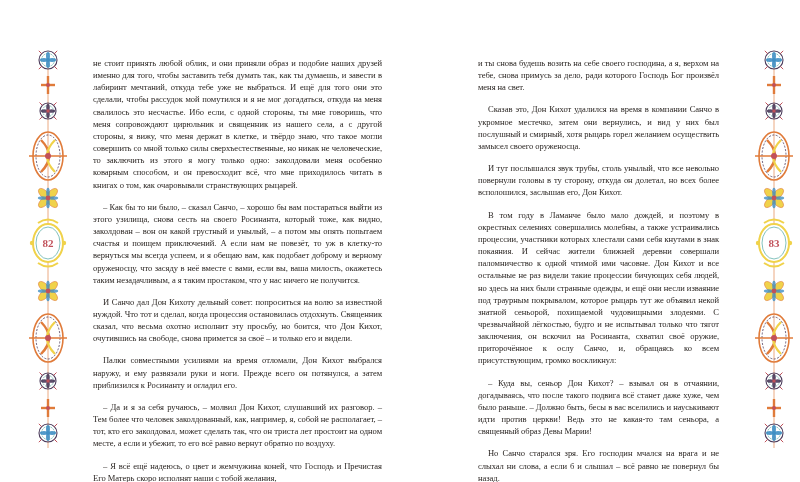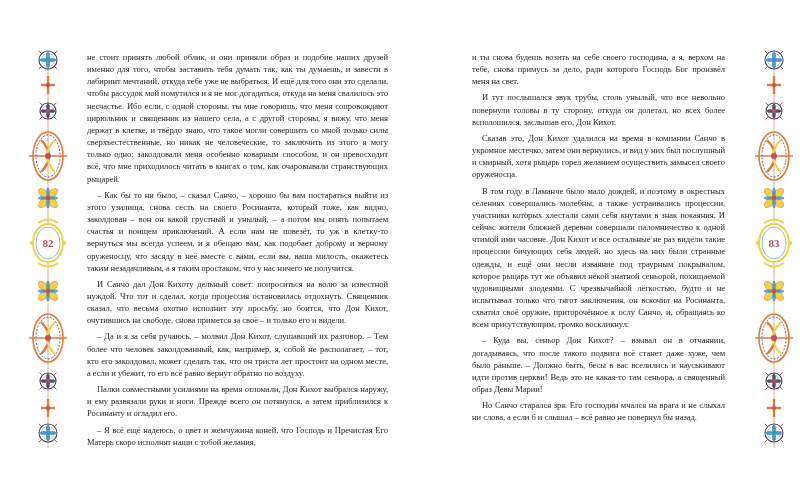--- a/index.html
+++ b/index.html
@@ -11,21 +11,21 @@
     .page { position: absolute; top: 0; height: 482px; }
     .page-left { left: 0; width: 400px; }
     .page-right { left: 408px; width: 400px; }
     .col {
       position: absolute; top: 47px;
       font-size: 8.55px; line-height: 12.15px; text-align: justify;
       hyphens: manual; letter-spacing: -0.05px;
     }
     .page-left .col { left: 83px; width: 309px; }
     .page-right .col { left: 460px; width: 260px; left: 60px; width: 261px; }
-    .col p { margin: 4px; text-indent: 10px; }
+    .col p { margin: 10px; text-indent: 10px; }
     .col p.cont { text-indent: 0; }
     .ornament { position: absolute; top: 48px; width: 44px; height: 410px; }
     .page-left .ornament { left: 26px; }
     .page-right .ornament { left: 744px; left: 344px; }
   </style>
 </head>
 <body>
 
 <div class="spread">
 
@@ -139,31 +139,31 @@
           <line x1="28.36396103067893" y1="391.3639610306789" x2="31.19238815542512" y2="394.19238815542514" stroke="#c1515a" stroke-width="1"></line>
           <line x1="15.636038969321072" y1="391.3639610306789" x2="12.807611844574883" y2="394.19238815542514" stroke="#c1515a" stroke-width="1"></line>
           <line x1="15.63603896932107" y1="378.6360389693211" x2="12.80761184457488" y2="375.80761184457486" stroke="#c1515a" stroke-width="1"></line>
           <line x1="28.363961030678926" y1="378.6360389693211" x2="31.192388155425114" y2="375.80761184457486" stroke="#c1515a" stroke-width="1"></line>
         </g>
       </svg>
     <div class="col" id="col-left">
         <p class="cont">не стоит принять любой облик, и они приняли образ и подобие наших друзей именно для того, чтобы заставить тебя думать так, как ты думаешь, и завести в лабиринт мечтаний, откуда тебе уже не выбраться. И ещё для того они это сделали, чтобы рассудок мой помутился и я не мог догадаться, откуда на меня свалилось это несчастье. Ибо если, с одной стороны, ты мне говоришь, что меня сопровождают цирюльник и священник из нашего села, а с другой стороны, я вижу, что меня держат в клетке, и твёрдо знаю, что такое могли совершить со мной только силы сверхъестественные, но никак не человеческие, то заключить из этого я могу только одно: заколдовали меня особенно коварным способом, и он превосходит всё, что мне приходилось читать в книгах о том, как очаровывали странствующих рыцарей.</p>
         <p>– Как бы то ни было, – сказал Санчо, – хорошо бы вам постараться выйти из этого узилища, снова сесть на своего Росинанта, который тоже, как видно, заколдован – вон он какой грустный и унылый, – а потом мы опять попытаем счастья и поищем приключений. А если нам не повезёт, то уж в клетку-то вернуться мы всегда успеем, и я обещаю вам, как подобает доброму и верному оруженосцу, что засяду в неё вместе с вами, если вы, ваша милость, окажетесь таким незадачливым, а я таким простаком, что у нас ничего не получится.</p>
         <p>И Санчо дал Дон Кихоту дельный совет: попроситься на волю за известной нуждой. Что тот и сделал, когда процессия остановилась отдохнуть. Священник сказал, что весьма охотно исполнит эту просьбу, но боится, что Дон Кихот, очутившись на свободе, снова примется за своё – и только его и видели.</p>
+        <p>Палки совместными усилиями на время отломали, Дон Кихот выбрался наружу, и ему развязали руки и ноги. Прежде всего он потянулся, а затем приблизился к Росинанту и огладил его.</p>
         <p>– Да и я за себя ручаюсь, – молвил Дон Кихот, слушавший их разговор. – Тем более что человек заколдованный, как, например, я, собой не располагает, – тот, кто его заколдовал, может сделать так, что он триста лет простоит на одном месте, а если и убежит, то его всё равно вернут обратно по воздуху.</p>
-        <p>Палки совместными усилиями на время отломали, Дон Кихот выбрался наружу, и ему развязали руки и ноги. Прежде всего он потянулся, а затем приблизился к Росинанту и огладил его.</p>
         <p>– Я всё ещё надеюсь, о цвет и жемчужина коней, что Господь и Пречистая Его Матерь скоро исполнят наши с тобой желания,</p>
       </div>
   </div>
 
   <div class="page page-right">
     <div class="col" id="col-right" style="left: 60px;">
         <p class="cont">и ты снова будешь возить на себе своего господина, а я, верхом на тебе, снова примусь за дело, ради которого Господь Бог произвёл меня на свет.</p>
+        <p>Сказав это, Дон Кихот удалился на время в компании Санчо в укромное местечко, затем они вернулись, и вид у них был послушный и смирный, хотя рыцарь горел желанием осуществить замысел своего оруженосца.</p>
         <p>И тут послышался звук трубы, столь унылый, что все невольно повернули головы в ту сторону, откуда он долетал, но всех более всполошился, заслышав его, Дон Кихот.</p>
-        <p>Сказав это, Дон Кихот удалился на время в компании Санчо в укромное местечко, затем они вернулись, и вид у них был послушный и смирный, хотя рыцарь горел желанием осуществить замысел своего оруженосца.</p>
         <p>В том году в Ламанче было мало дождей, и поэтому в окрестных селениях совершались молебны, а также устраивались процессии, участники которых хлестали сами себя кнутами в знак покаяния. И сейчас жители ближней деревни совершали паломничество к одной чтимой ими часовне. Дон Кихот и все остальные не раз видели такие процессии бичующих себя людей, но здесь на них были странные одежды, и ещё они несли изваяние под траурным покрывалом, которое рыцарь тут же объявил некой знатной сеньорой, похищаемой чудовищными злодеями. С чрезвычайной лёгкостью, будто и не испытывал только что тягот заключения, он вскочил на Росинанта, схватил своё оружие, приторочённое к ослу Санчо, и, обращаясь ко всем присутствующим, громко воскликнул:</p>
         <p>– Куда вы, сеньор Дон Кихот? – взывал он в отчаянии, догадываясь, что после такого подвига всё станет даже хуже, чем было раньше. – Должно быть, бесы в вас вселились и науськивают идти против церкви! Ведь это не какая-то там сеньора, а священный образ Девы Марии!</p>
         <p>Но Санчо старался зря. Его господин мчался на врага и не слыхал ни слова, а если б и слышал – всё равно не повернул бы назад.</p>
       </div>
     <svg class="ornament" id="orn-right" viewBox="0 0 44 410" style="left: 344px;">
         <line x1="22" y1="10" x2="22" y2="400" stroke="#e07b3a" stroke-width="0.9" opacity="0.7"></line>
         <g>
           <circle cx="22" cy="12" r="9" fill="none" stroke="#4b3a5a" stroke-width="1.1"></circle>
           <circle cx="22" cy="12" r="6.5" fill="none" stroke="#4fa7a0" stroke-width="0.8" stroke-dasharray="1.5 1"></circle>
           <ellipse cx="26.05" cy="12" rx="4.05" ry="1.98" transform="rotate(0 26.05 12)" fill="#3f8fc4" opacity="0.9"></ellipse>

